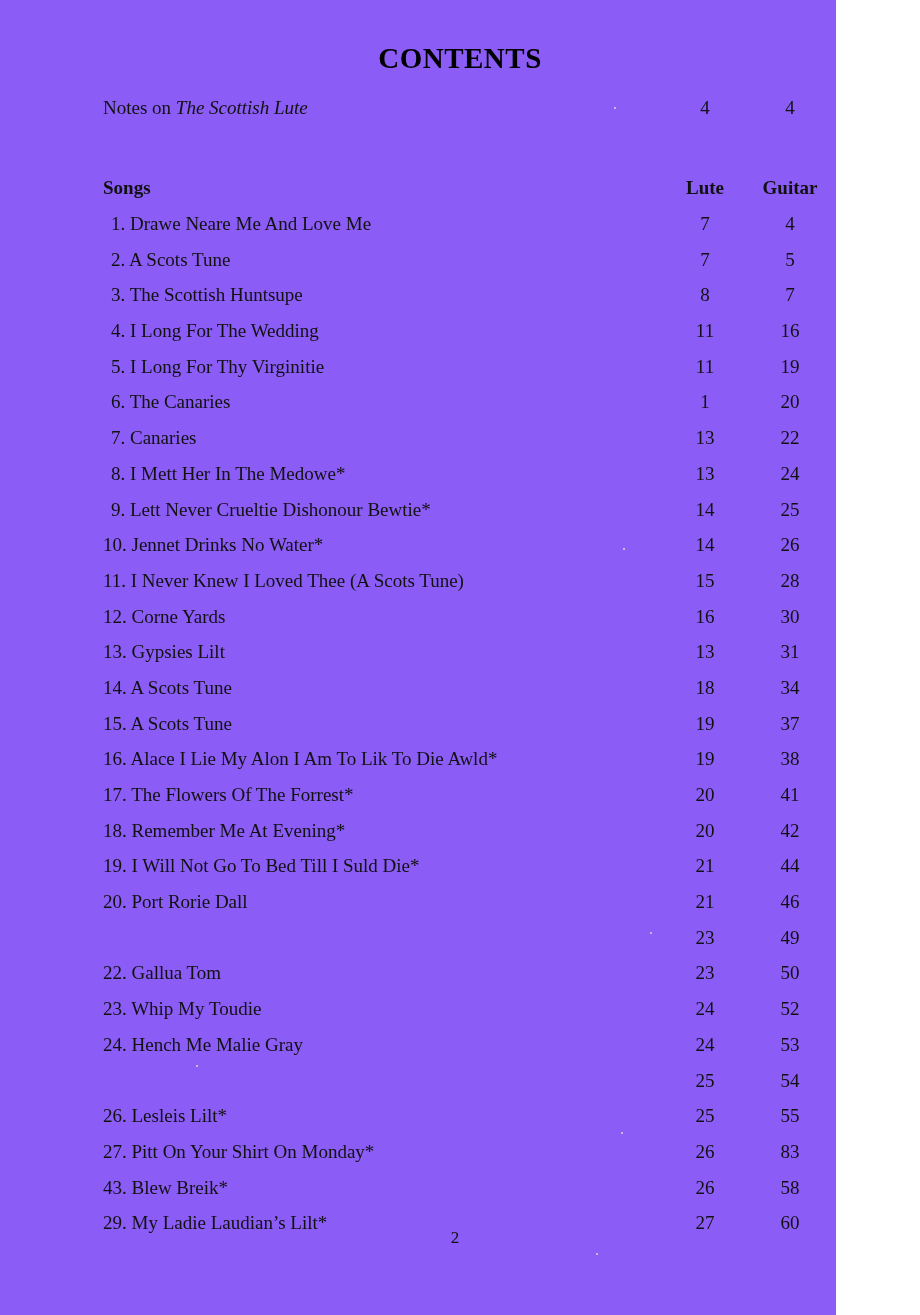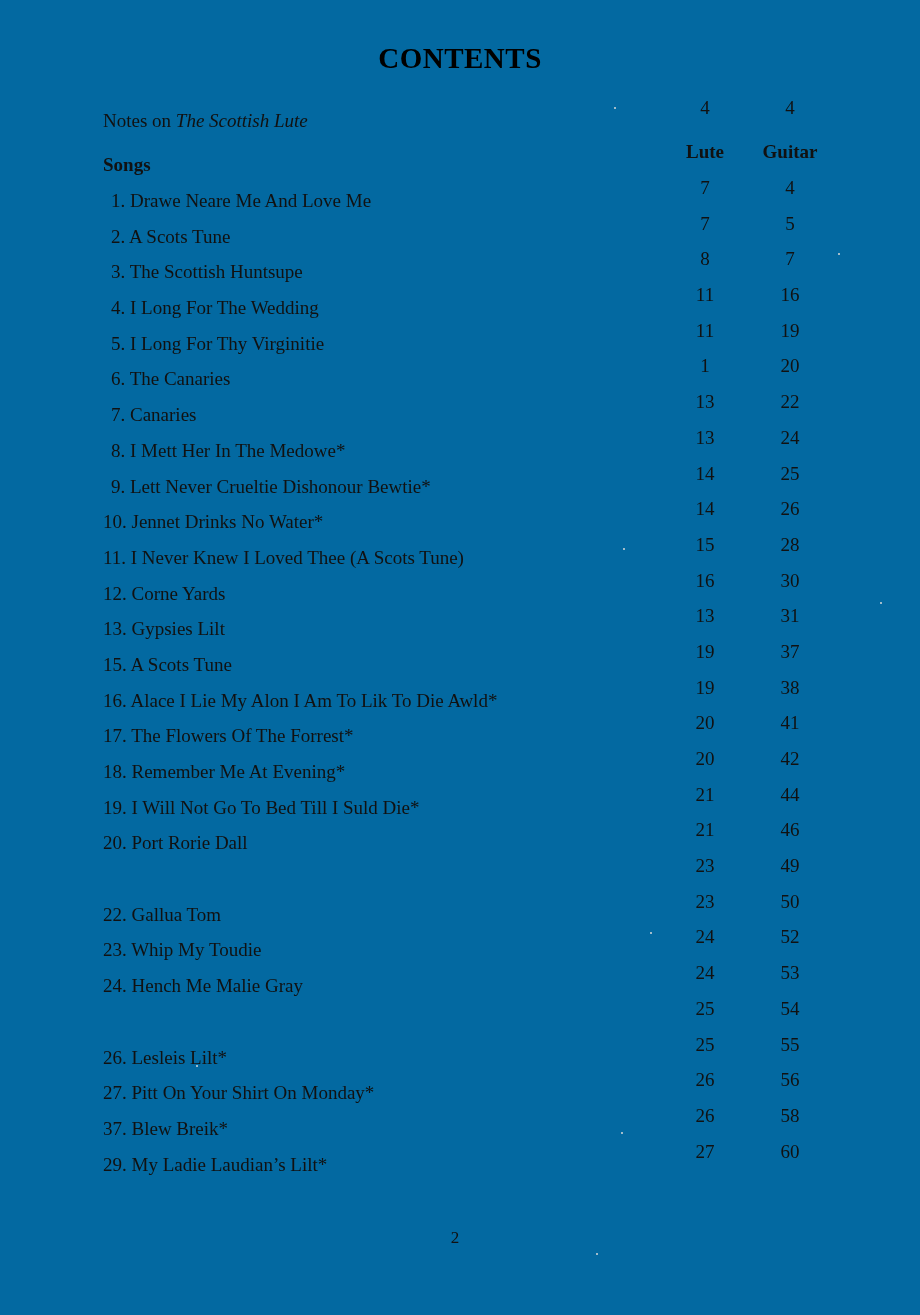--- a/index.html
+++ b/index.html
@@ -2,23 +2,23 @@
 <html><head>
 <meta charset="utf-8">
 <style>
   html, body {
     margin: 0;
     padding: 0;
     background: #ffffff;
   }
   .page {
     position: relative;
-    width: 920px;
+    width: 836px;
     height: 1315px;
-    background: #0369a1;
+    background: #8b5cf6;
     overflow: hidden;
     font-family: "Liberation Serif", "DejaVu Serif", serif;
     color: #111111;
   }
   .page-title {
     position: absolute;
     top: 42px;
     left: 0;
     width: 920px;
     text-align: center;
@@ -34,21 +34,21 @@
     width: 920px;
   }
   .row {
     position: relative;
     height: 35.7px;
     width: 920px;
   }
   .label {
     position: absolute;
     left: 103px;
-    top: 13px;
+    top: 0;
     font-size: 19px;
     line-height: 24px;
     white-space: nowrap;
   }
   .row.wide .label { left: 103px; }
   .row.narrow .label { left: 111px; }
   .label .ital { font-style: italic; }
   .row.heading .label {
     font-weight: bold;
     left: 103px;
@@ -58,21 +58,21 @@
     top: 0;
     font-size: 19px;
     line-height: 24px;
     text-align: center;
   }
   .col-lute { left: 665px; width: 80px; }
   .col-guitar { left: 750px; width: 80px; }
   .row.heading .col-lute,
   .row.heading .col-guitar { font-weight: bold; }
   .row.notes { height: 44px; }
-  .row.heading { height: 36px; }
+  .row.heading { height: 36px; margin-top: 36px; }
   .page-number {
     position: absolute;
     top: 1228px;
     left: 0;
     width: 920px;
     text-align: center;
     font-size: 17px;
   }
   .page-number span { position: relative; left: -5px; }
   .speck {
@@ -164,20 +164,25 @@
           <div class="label">12. Corne Yards</div>
           <div class="col-lute">16</div>
           <div class="col-guitar">30</div>
         </div>
         <div class="row wide">
           <div class="label">13. Gypsies Lilt</div>
           <div class="col-lute">13</div>
           <div class="col-guitar">31</div>
         </div>
         <div class="row wide">
+          <div class="label">14. A Scots Tune</div>
+          <div class="col-lute">18</div>
+          <div class="col-guitar">34</div>
+        </div>
+        <div class="row wide">
           <div class="label">15. A Scots Tune</div>
           <div class="col-lute">19</div>
           <div class="col-guitar">37</div>
         </div>
         <div class="row wide">
           <div class="label">16. Alace I Lie My Alon I Am To Lik To Die Awld*</div>
           <div class="col-lute">19</div>
           <div class="col-guitar">38</div>
         </div>
         <div class="row wide">
@@ -224,24 +229,24 @@
           <div class="col-guitar">54</div>
         </div>
         <div class="row wide">
           <div class="label">26. Lesleis Lilt*</div>
           <div class="col-lute">25</div>
           <div class="col-guitar">55</div>
         </div>
         <div class="row wide">
           <div class="label">27. Pitt On Your Shirt On Monday*</div>
           <div class="col-lute">26</div>
-          <div class="col-guitar">56</div>
-        </div>
-        <div class="row wide">
-          <div class="label">37. Blew Breik*</div>
+          <div class="col-guitar">83</div>
+        </div>
+        <div class="row wide">
+          <div class="label">43. Blew Breik*</div>
           <div class="col-lute">26</div>
           <div class="col-guitar">58</div>
         </div>
         <div class="row wide">
           <div class="label">29. My Ladie Laudian’s Lilt*</div>
           <div class="col-lute">27</div>
           <div class="col-guitar">60</div>
         </div>
       </div>
 

